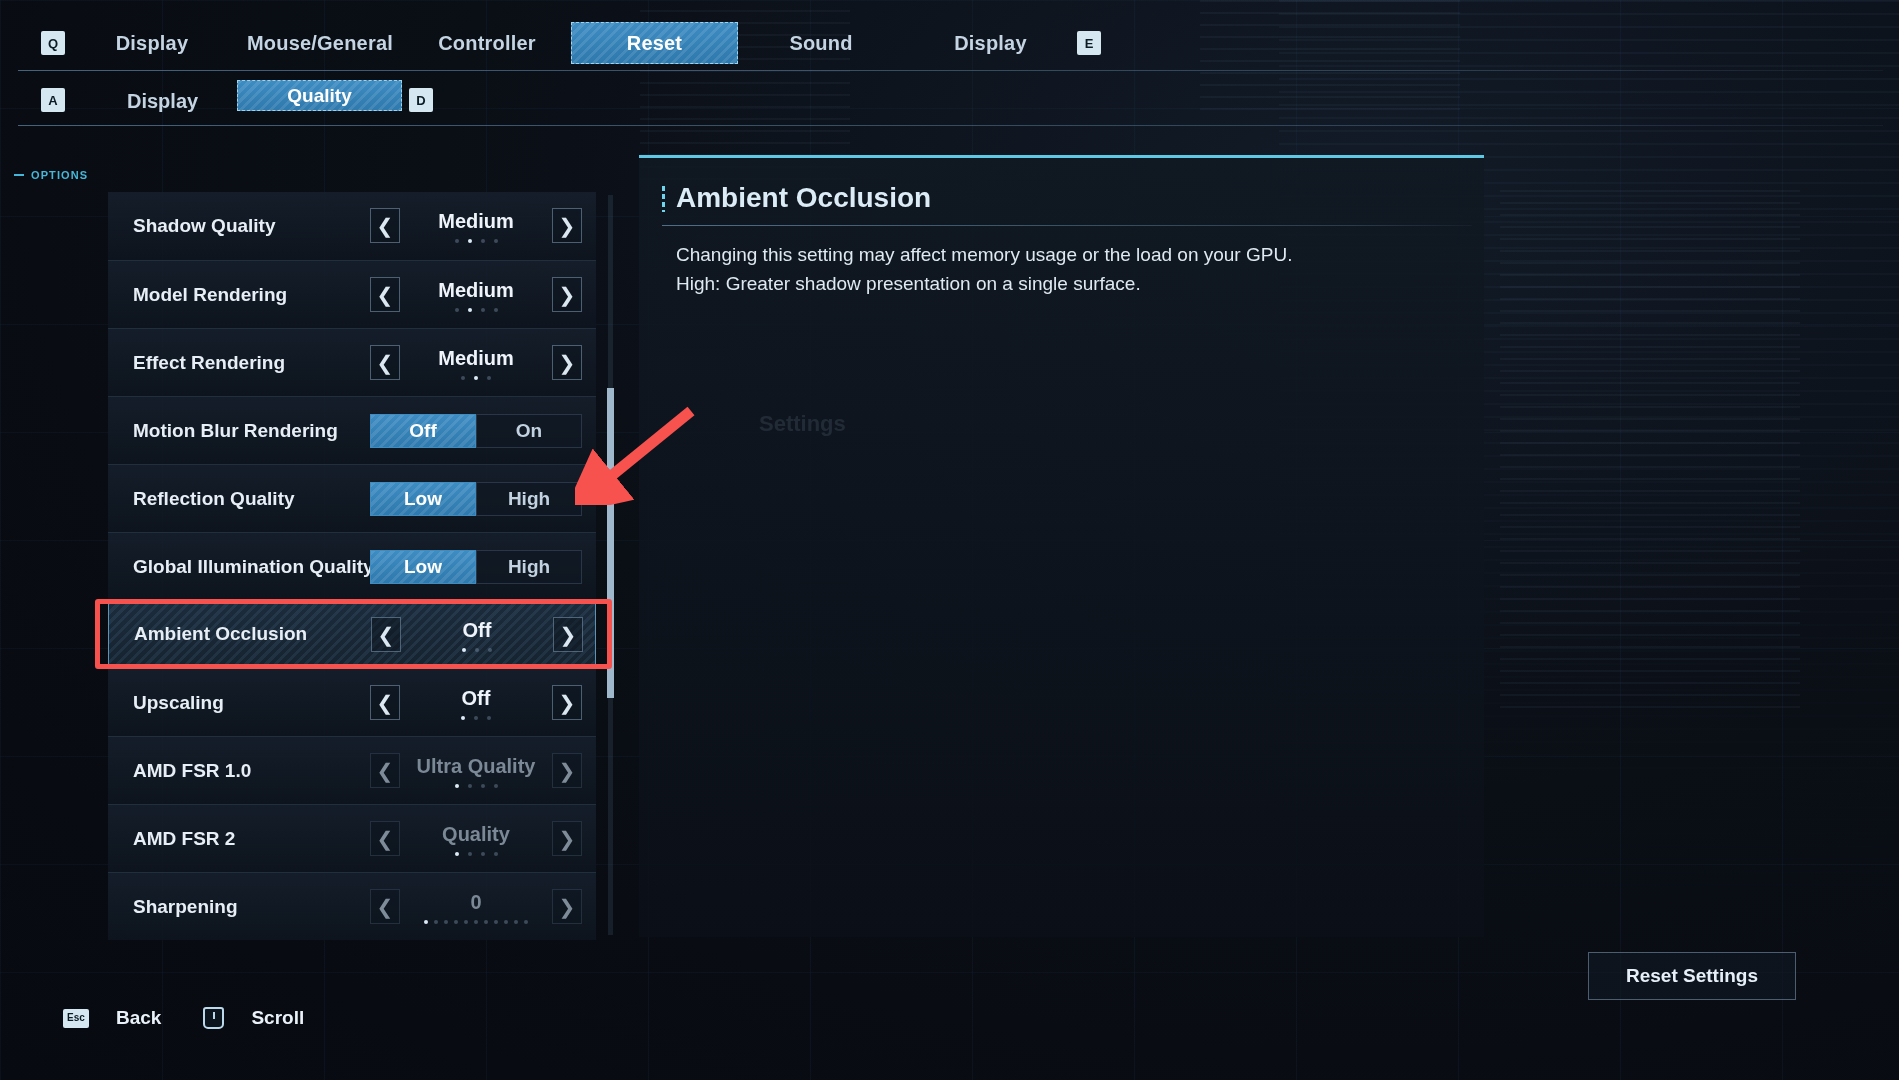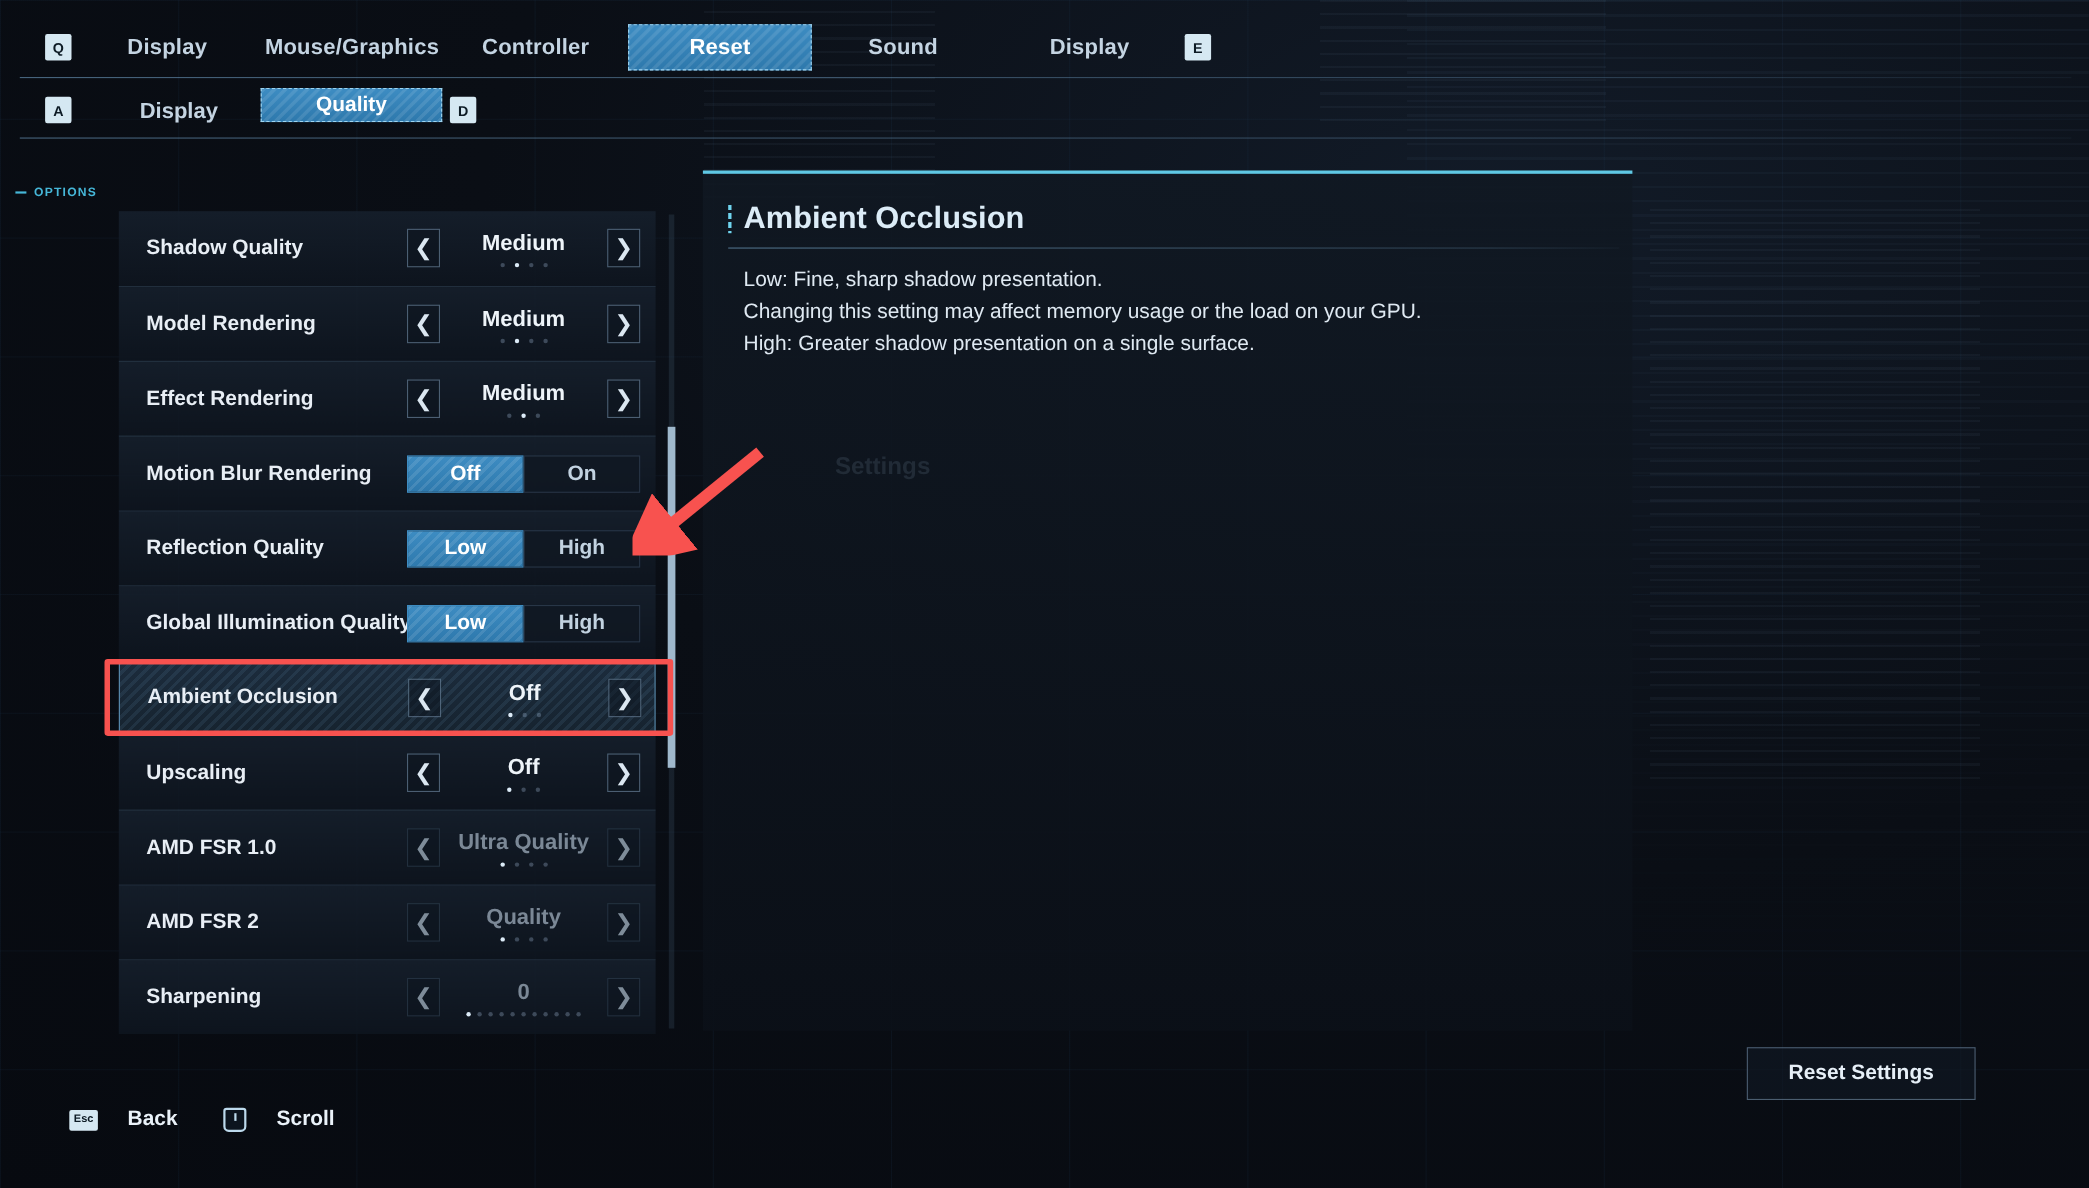--- a/index.html
+++ b/index.html
@@ -254,21 +254,21 @@
   <div class="bgblock" style="left:640px;top:10px;width:210px;height:180px;"></div>
   <div class="bgblock" style="left:1500px;top:190px;width:300px;height:520px;"></div>
   <div class="bgblock" style="left:1200px;top:0px;width:260px;height:120px;"></div>
 
   <div class="topbar">
     <div class="navrow">
       <div style="position:absolute;left:41px;top:9px;">
         <span class="keycap">Q</span>
       </div>
       <div class="navitem" style="left:93px;width:118px;">Display</div>
-      <div class="navitem" style="left:225px;width:190px;">Mouse/Graphics</div>
+      <div class="navitem" style="left:225px;width:190px;">Mouse/General</div>
       <div class="navitem" style="left:425px;width:124px;">Controller</div>
       <div class="navitem active" style="left:571px;width:167px;">Reset</div>
       <div class="navitem" style="left:765px;width:112px;">Sound</div>
       <div class="navitem" style="left:930px;width:121px;">Display</div>
       <div style="position:absolute;left:1077px;top:9px;">
         <span class="keycap">E</span>
       </div>
     </div>
     <div class="navsep" style="top:48px;"></div>
   </div>
@@ -441,21 +441,20 @@
       </marker>
     </defs>
     <line x1="116" y1="16" x2="30" y2="86" stroke="#f8524f" stroke-width="11" marker-end="url(#ah)"></line>
   </svg>
 
   <div class="detail">
     <div class="titlemark"></div>
     <div class="title">Ambient Occlusion</div>
     <div class="rule"></div>
     <div class="body" id="detail-body">
-        <div>Low: Fine, sharp shadow presentation.</div>
         <div>Changing this setting may affect memory usage or the load on your GPU.</div>
         <div>High: Greater shadow presentation on a single surface.</div>
       </div>
     <div class="ghost">Settings</div>
   </div>
 
 
   <div class="resetbtn">Reset Settings</div>
 
   <div class="hints">

